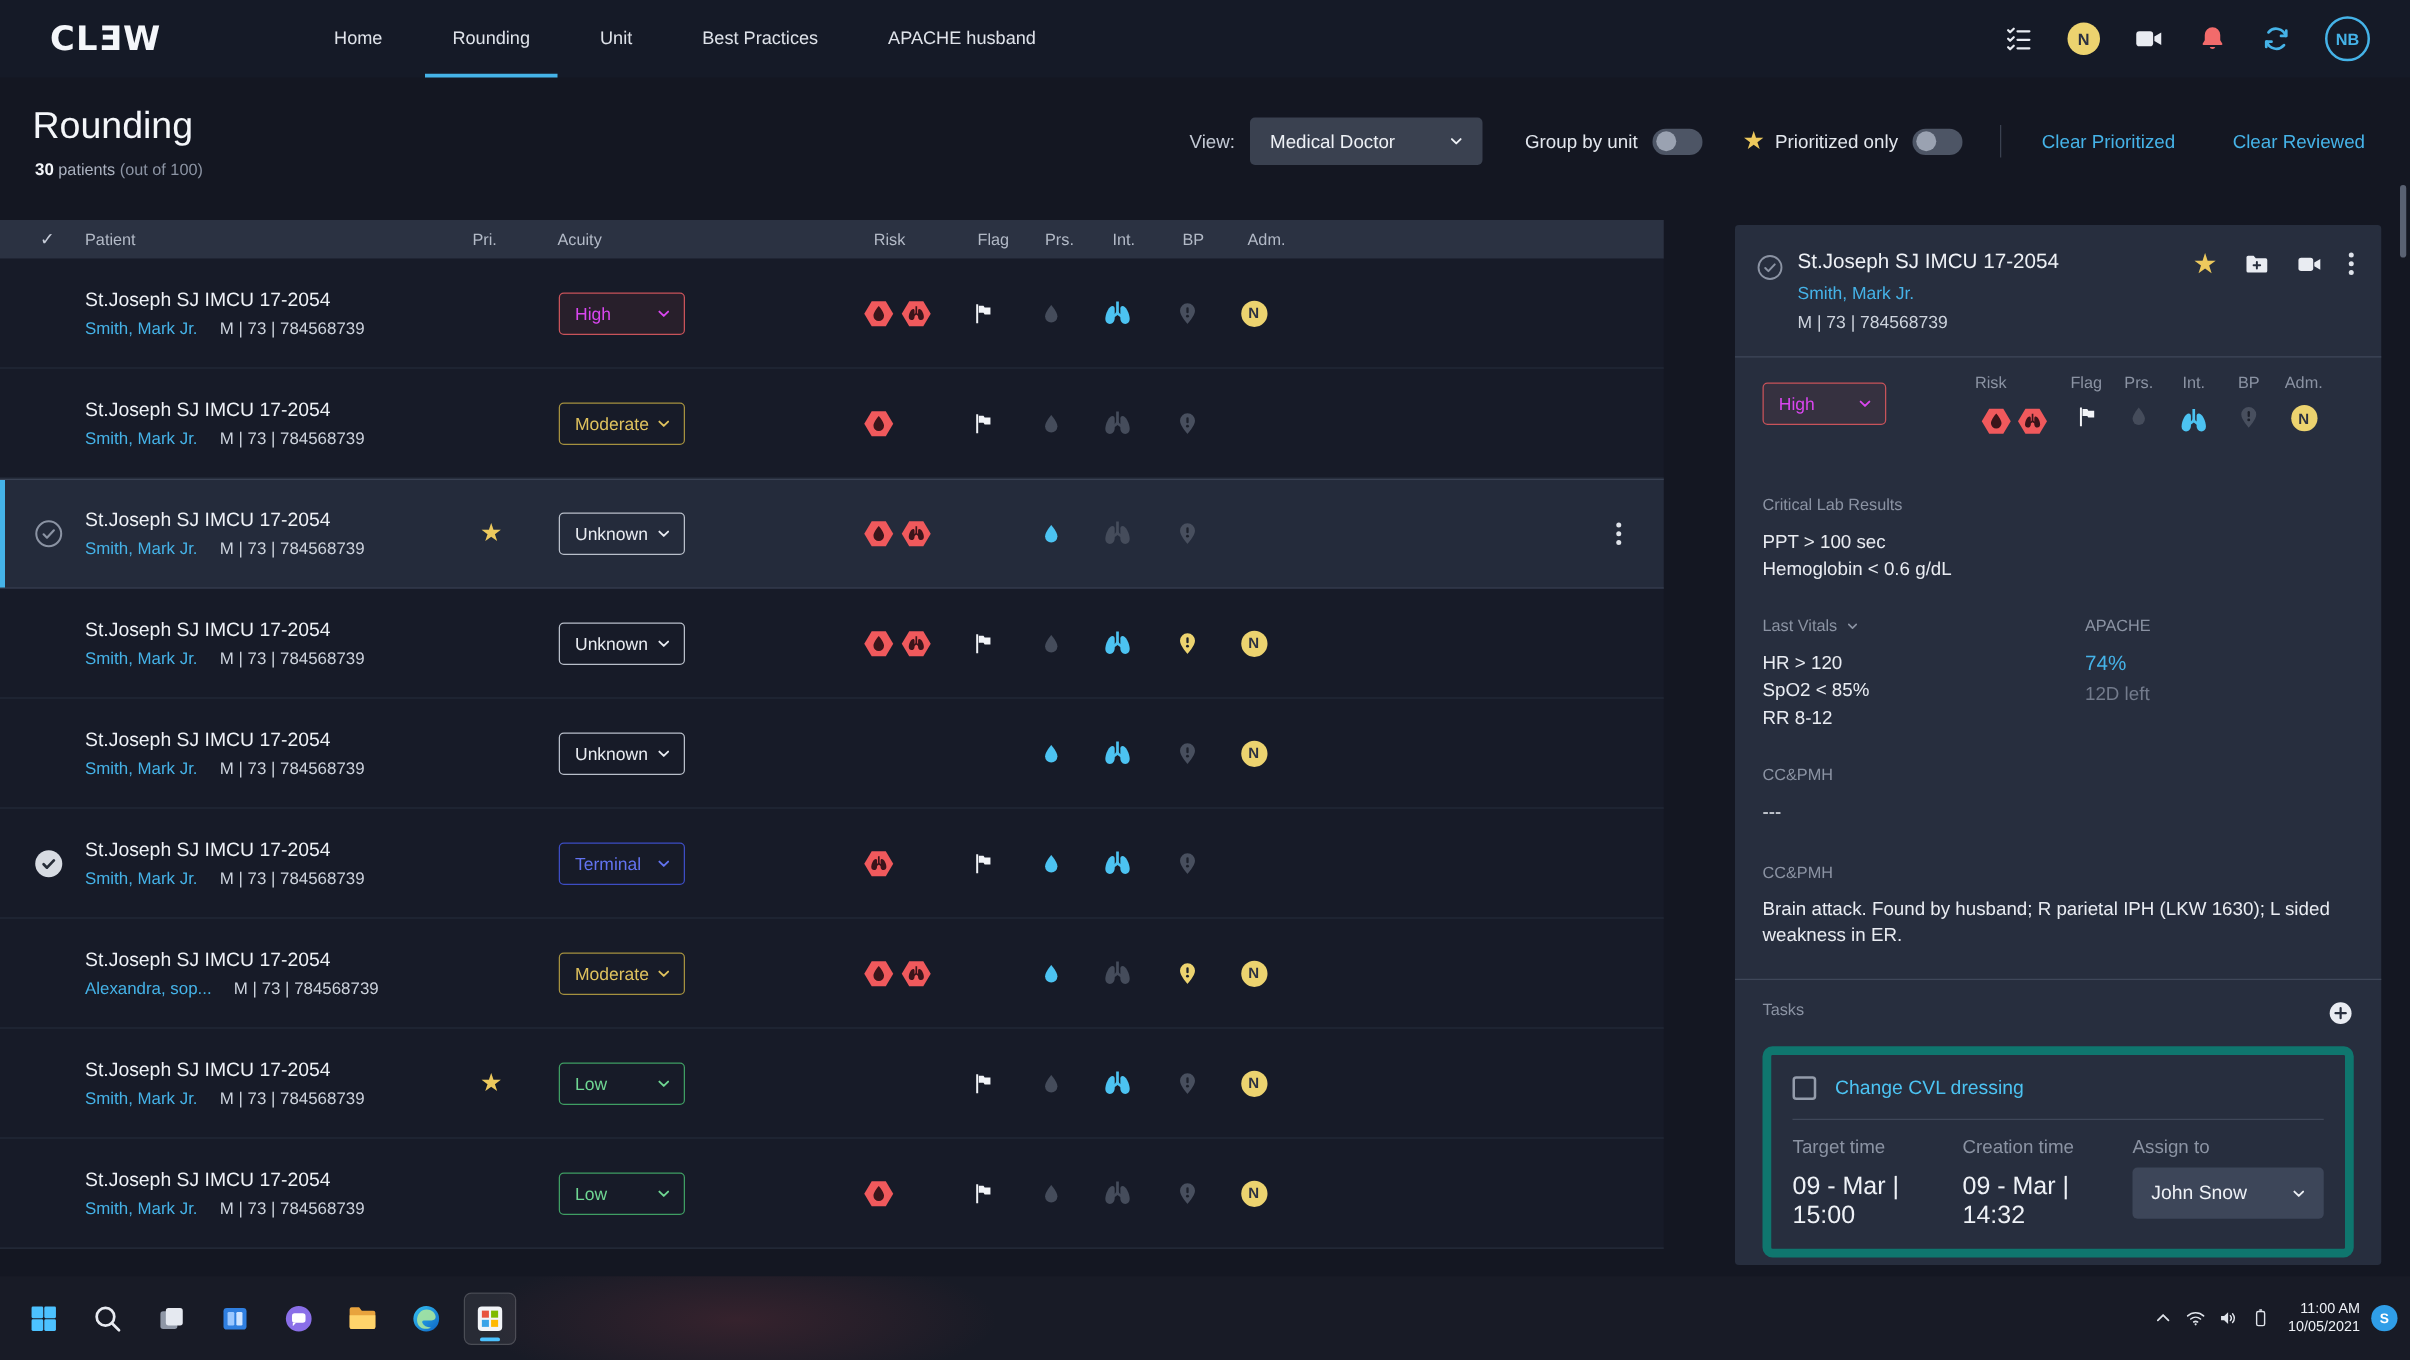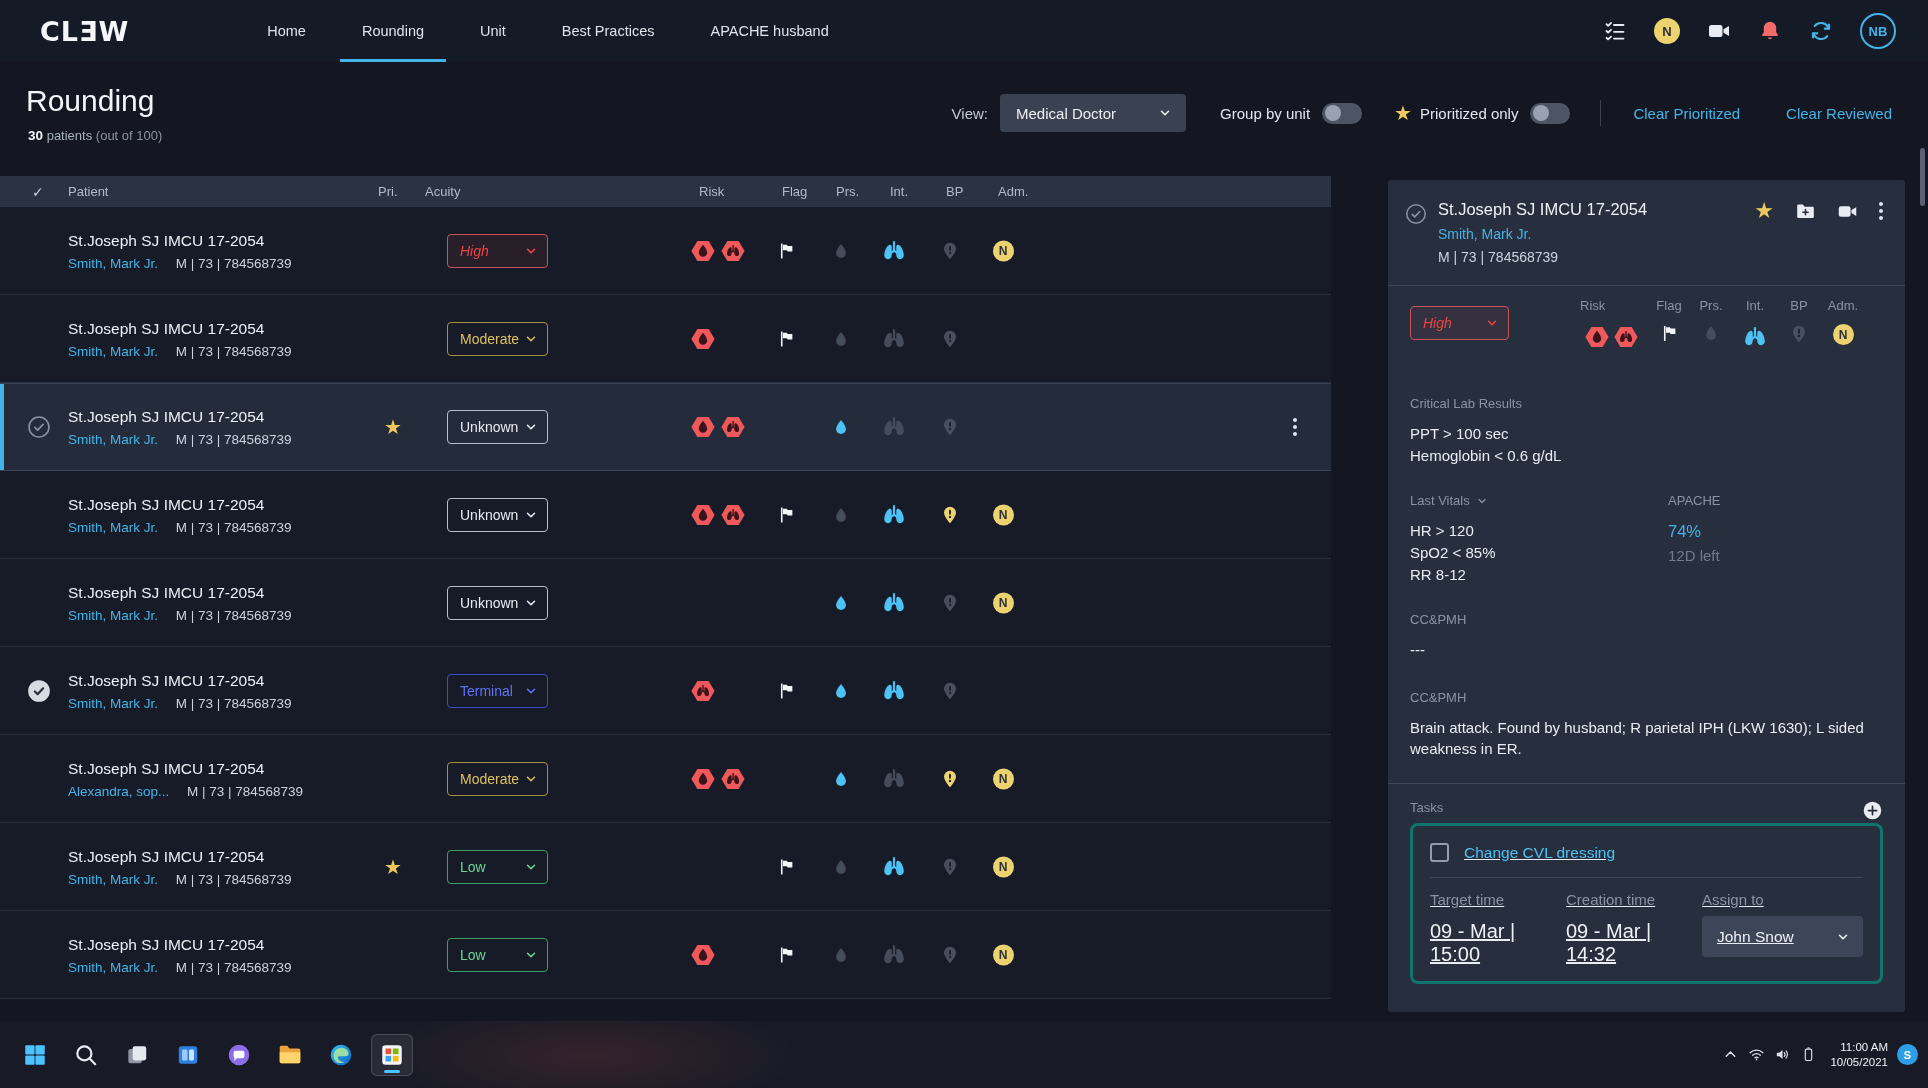--- a/index.html
+++ b/index.html
@@ -66,21 +66,21 @@
   .c-patient { left:68px; display:block; transform:translateY(-50%); }
   .unit { font-size:15.5px; color:#eef1f6; margin-bottom:6px; }
   .sub { font-size:13.5px; }
   .pname { color:#45b3e8; cursor:pointer; }
   .demo { color:#cdd3dd; margin-left:14px; }
   .c-pri { left:380px; width:26px; justify-content:center; }
   .c-acuity { left:447px; }
   .acuity { width:101px; height:34px; border-radius:4px; border:1px solid; background:transparent;
     display:flex; align-items:center; justify-content:space-between; padding:0 9px 0 12px;
     font-size:14px; font-family:inherit; cursor:pointer; }
-  .ac-high { color:#ef4444; border-color:#c9535a; background:rgba(240,90,92,.08);font-style:italic; }
+  .ac-high { color:#d946ef; border-color:#c9535a; background:rgba(240,90,92,.08); }
   .ac-moderate { color:#dfc25e; border-color:#a5913f; }
   .ac-unknown { color:#e8ebf1; border-color:#b9bfca; }
   .ac-terminal { color:#6273f0; border-color:#3d4dc4; }
   .ac-low { color:#6fd692; border-color:#3f9e63; }
   .c-risk { left:690px; width:104px; gap:4px; }
   .c-flag { left:772px; width:28px; justify-content:center; }
   .c-prs { left:827px; width:28px; justify-content:center; }
   .c-int { left:878px; width:32px; justify-content:center; }
   .c-bp { left:936px; width:28px; justify-content:center; }
   .c-adm { left:989px; width:28px; justify-content:center; }
@@ -133,21 +133,21 @@
   .sec-label .chev { width:12px; height:12px; color:#8b93a3; }
   .sec-body { margin-top:12px; line-height:22px; color:#e9ecf2; }
   .mt26 { margin-top:26px; }
   .apache-val { color:#45b3e8; font-size:16.5px; }
   .apache-note { color:#737b8c; margin-top:3px; }
   .cc-text { margin-top:12px; line-height:21px; }
   .tasks-head { display:flex; align-items:flex-start; margin-top:16px; }
   .tasks-label { font-size:13px; color:#8b93a3; }
   .plus-ic { margin-left:auto; width:21px; height:21px; cursor:pointer; }
   .plus-ic svg { width:21px; height:21px; fill:#e9ecf2; }
-  .task-card { margin-top:2px; border:3px solid #0f766e; border-radius:8px; padding:17px 17px 15px;text-decoration:underline; }
+  .task-card { margin-top:16px; border:7px solid #0f766e; border-radius:8px; padding:17px 17px 15px; }
   .task-top { display:flex; align-items:center; gap:15px; }
   .checkbox { width:19px; height:19px; border:2px solid #949cab; border-radius:3px; cursor:pointer; flex:none; }
   .task-title { color:#4cc3f2; font-size:15.5px; cursor:pointer; }
   .task-div { border-top:1px solid #3f4759; margin:15px 0 13px; }
   .task-grid { display:flex; align-items:flex-start; }
   .tg-col { width:136px; }
   .tg-col.assign { flex:1; }
   .tg-label { font-size:15px; color:#8b93a3; }
   .tg-val { margin-top:12px; font-size:20px; color:#eef1f6; }
   .assign-dd { margin-top:8px; width:100%; height:41px; background:#3d4659; border-radius:4px;
@@ -248,21 +248,21 @@
       <span class="link">Clear Prioritized</span>
       <span class="link">Clear Reviewed</span>
     </div>
   </header>
 
   <section class="table">
     <div class="thead">
       <span class="th th-check" style="left:32px"></span>
       <span class="th" style="left:68px">Patient</span>
       <span class="th" style="left:378px">Pri.</span>
-      <span class="th" style="left:425px">Acuity</span>
+      <span class="th" style="left:446px">Acuity</span>
       <span class="th" style="left:699px">Risk</span>
       <span class="th" style="left:782px">Flag</span>
       <span class="th" style="left:836px">Prs.</span>
       <span class="th" style="left:890px">Int.</span>
       <span class="th" style="left:946px">BP</span>
       <span class="th" style="left:998px">Adm.</span>
     </div>
     <div>
     <div class="row">
       <span class="cell c-review"></span>

